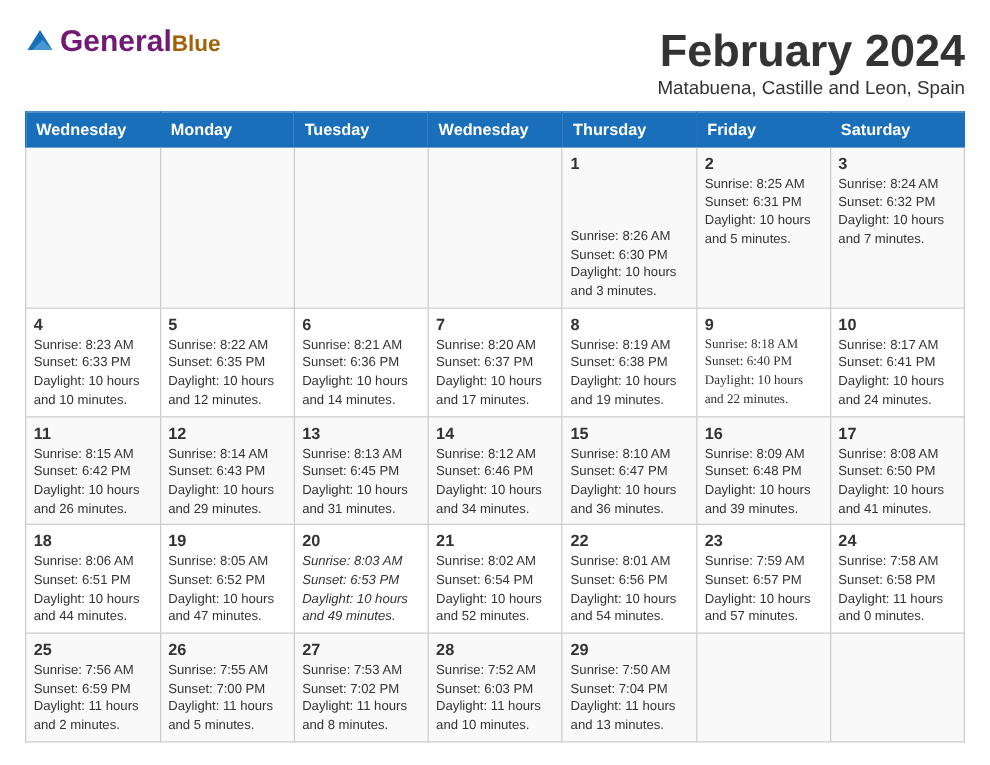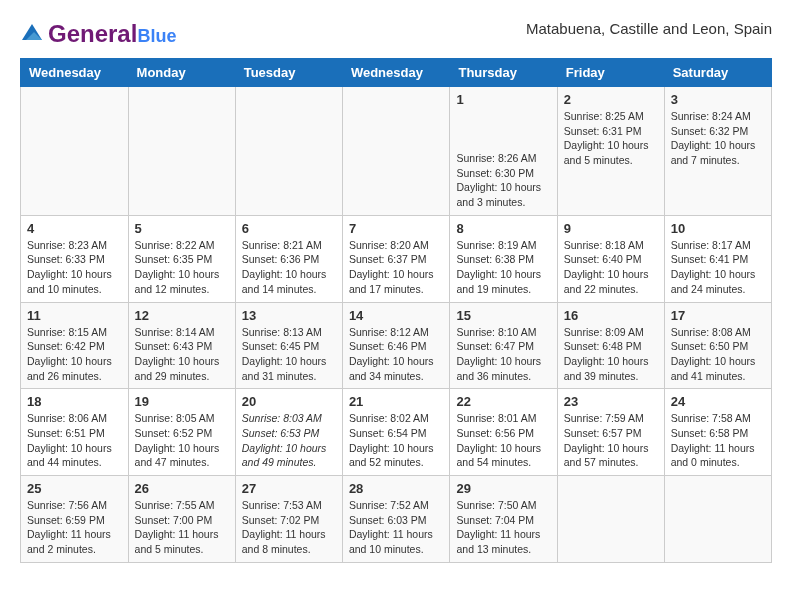--- a/index.html
+++ b/index.html
@@ -22,21 +22,21 @@
       gap: 4px;
     }
     .logo-text-general {
       font-size: 24px;
       font-weight: bold;
       color: #701a75;
     }
     .logo-text-blue {
       font-size: 18px;
       font-weight: bold;
-      color: #3b82f6;
+      color: #a16207;
     }
     .logo-icon {
       width: 24px;
       height: 24px;
     }
     .title-area {
       text-align: right;
     }
     .month-year {
       font-size: 36px;
@@ -99,20 +99,21 @@
   <div class="logo">
     <svg class="logo-icon" viewBox="0 0 24 24" xmlns="http://www.w3.org/2000/svg">
       <polygon points="12,2 22,18 2,18" fill="#1a6fba"></polygon>
       <polygon points="14,10 22,18 6,18" fill="#5aabdd" opacity="0.7"></polygon>
     </svg>
     <div>
       <span class="logo-text-general">General</span><span class="logo-text-blue">Blue</span>
     </div>
   </div>
   <div class="title-area">
+    <div class="month-year">February 2024</div>
     <div class="location">Matabuena, Castille and Leon, Spain</div>
   </div>
 </div>
 
 <table class="calendar">
   <thead>
     <tr id="calendar-header-row">
         <th>Wednesday</th>
         <th>Monday</th>
         <th>Tuesday</th>
@@ -173,21 +174,21 @@
 Daylight: 10 hours and 17 minutes.</div>
         </td>
         <td>
           <span class="day-num">8</span>
           <div class="day-info" style="white-space: pre-line;">Sunrise: 8:19 AM
 Sunset: 6:38 PM
 Daylight: 10 hours and 19 minutes.</div>
         </td>
         <td>
           <span class="day-num">9</span>
-          <div class="day-info" style="white-space: pre-line;">Sunrise: 8:18 AM
+          <div class="day-info" style="white-space: pre-line; font-family: Liberation Serif, serif;">Sunrise: 8:18 AM
 Sunset: 6:40 PM
 Daylight: 10 hours and 22 minutes.</div>
         </td>
         <td>
           <span class="day-num">10</span>
           <div class="day-info" style="white-space: pre-line;">Sunrise: 8:17 AM
 Sunset: 6:41 PM
 Daylight: 10 hours and 24 minutes.</div>
         </td>
       </tr>

